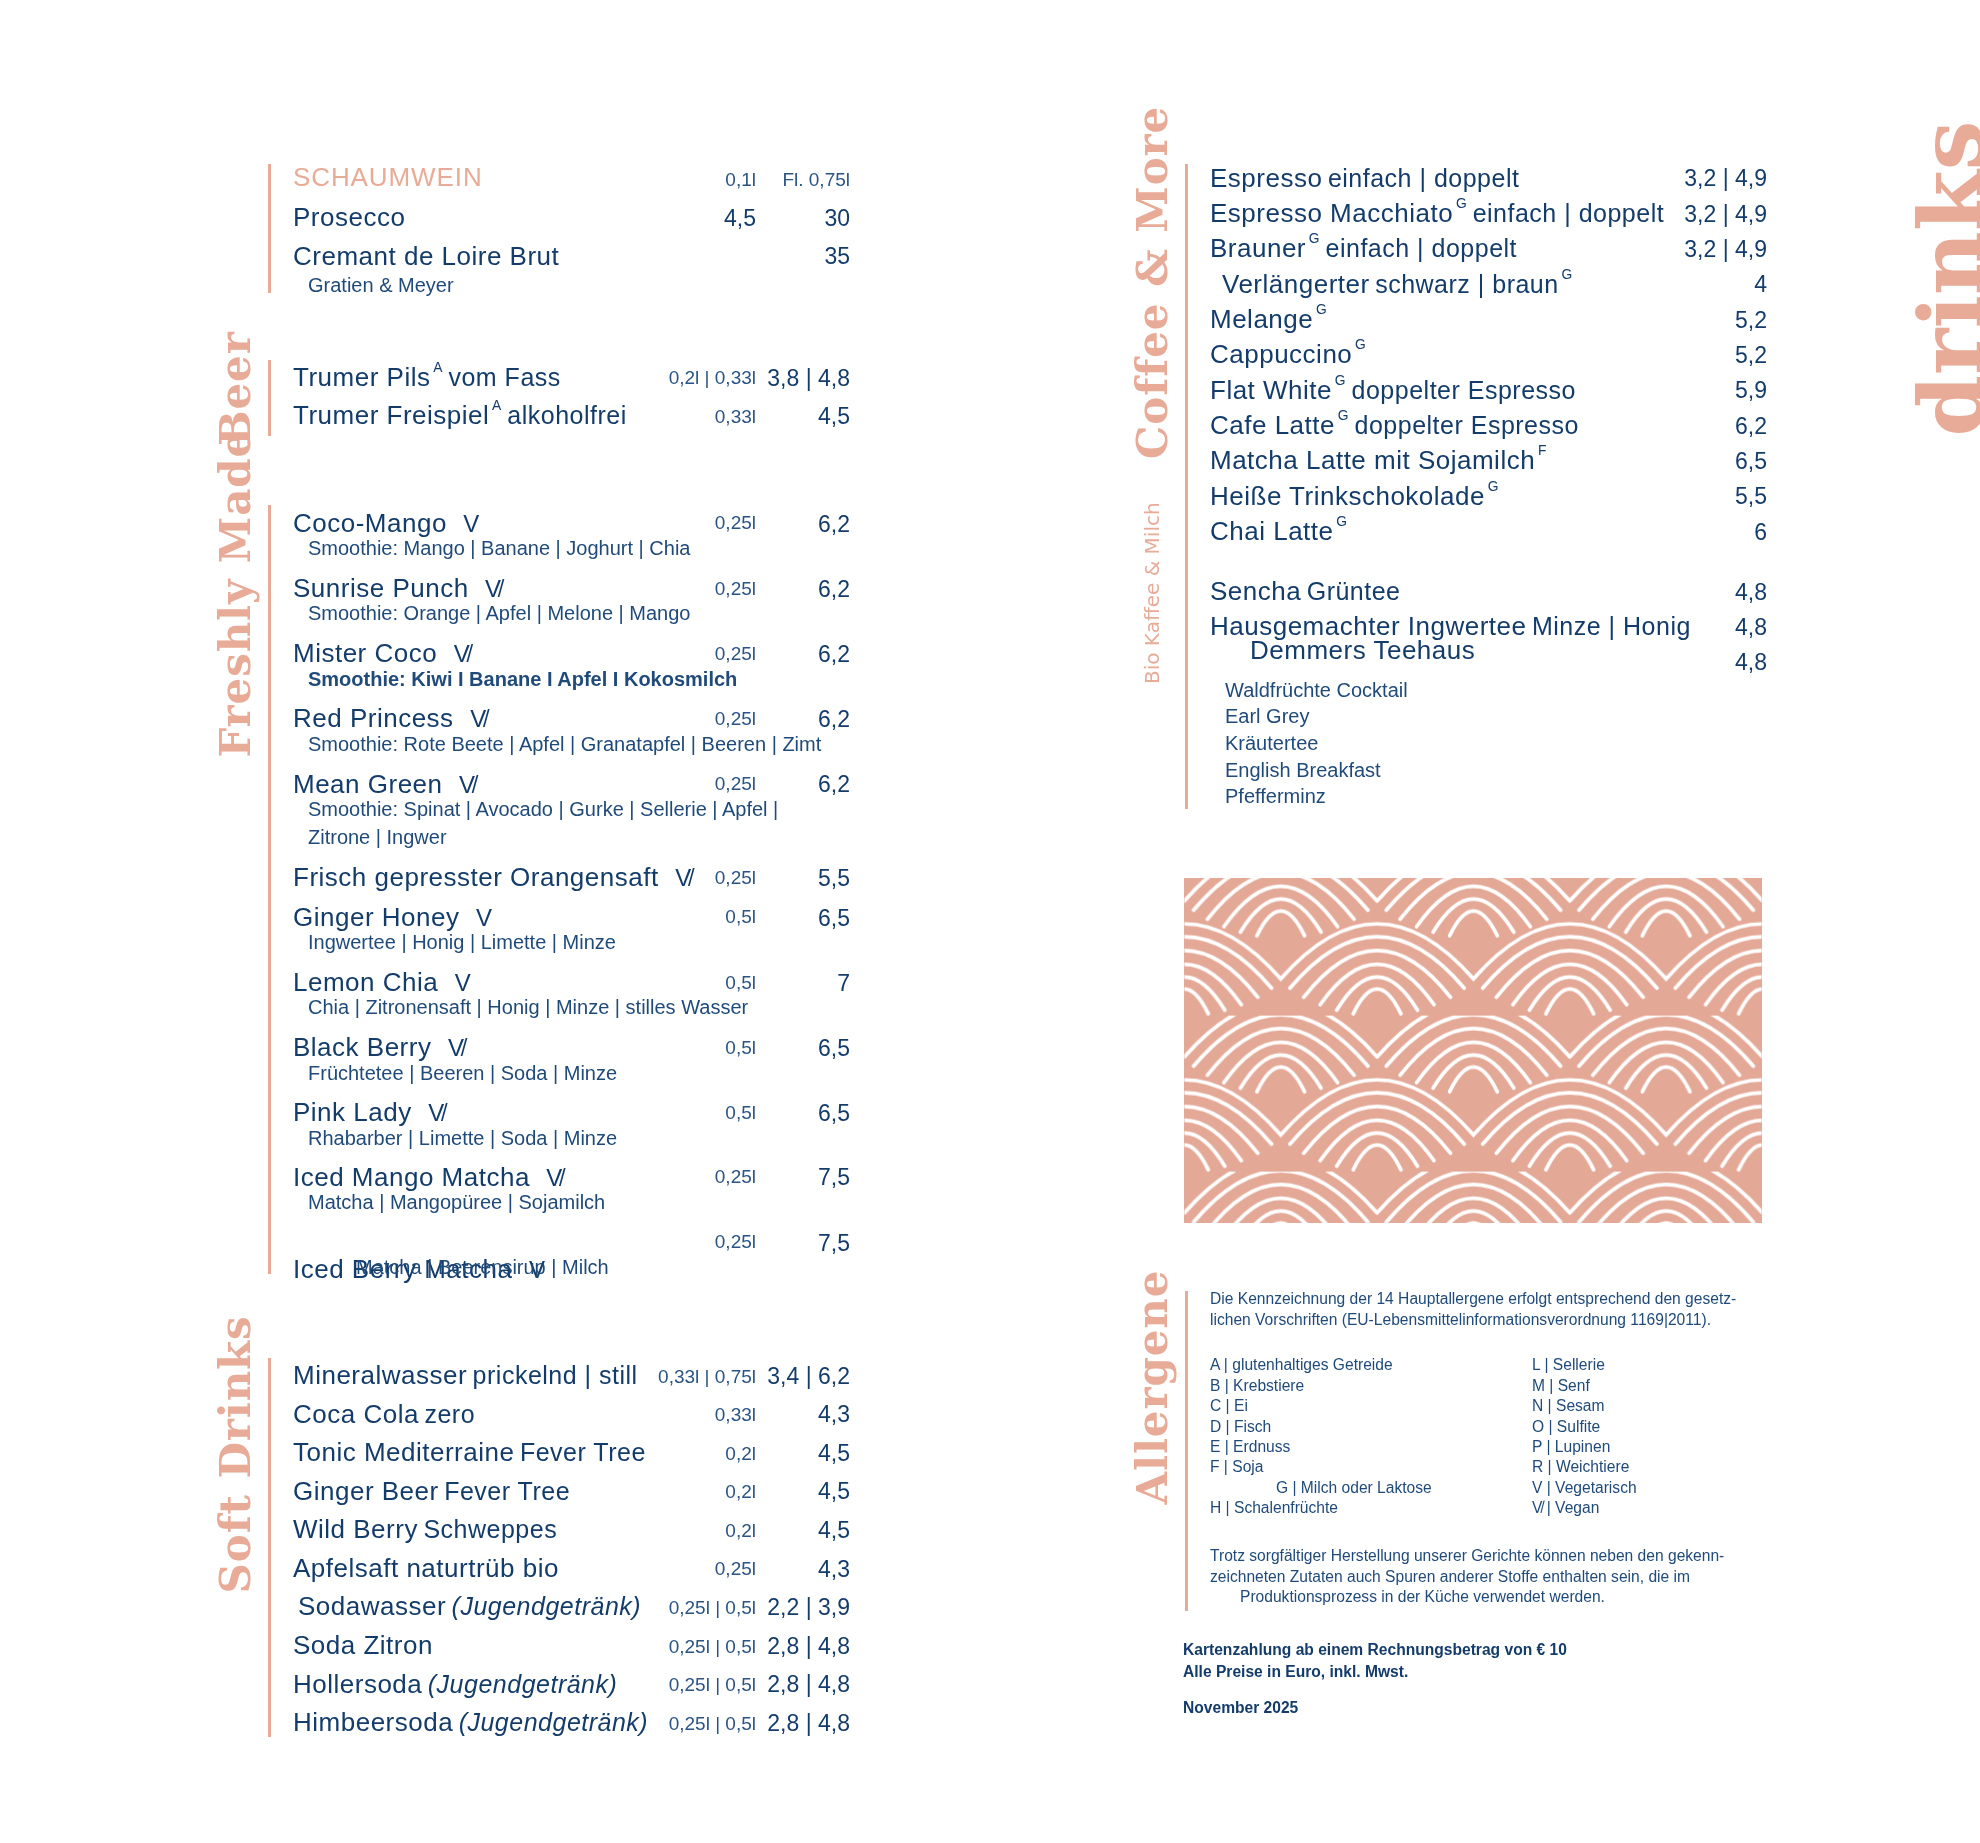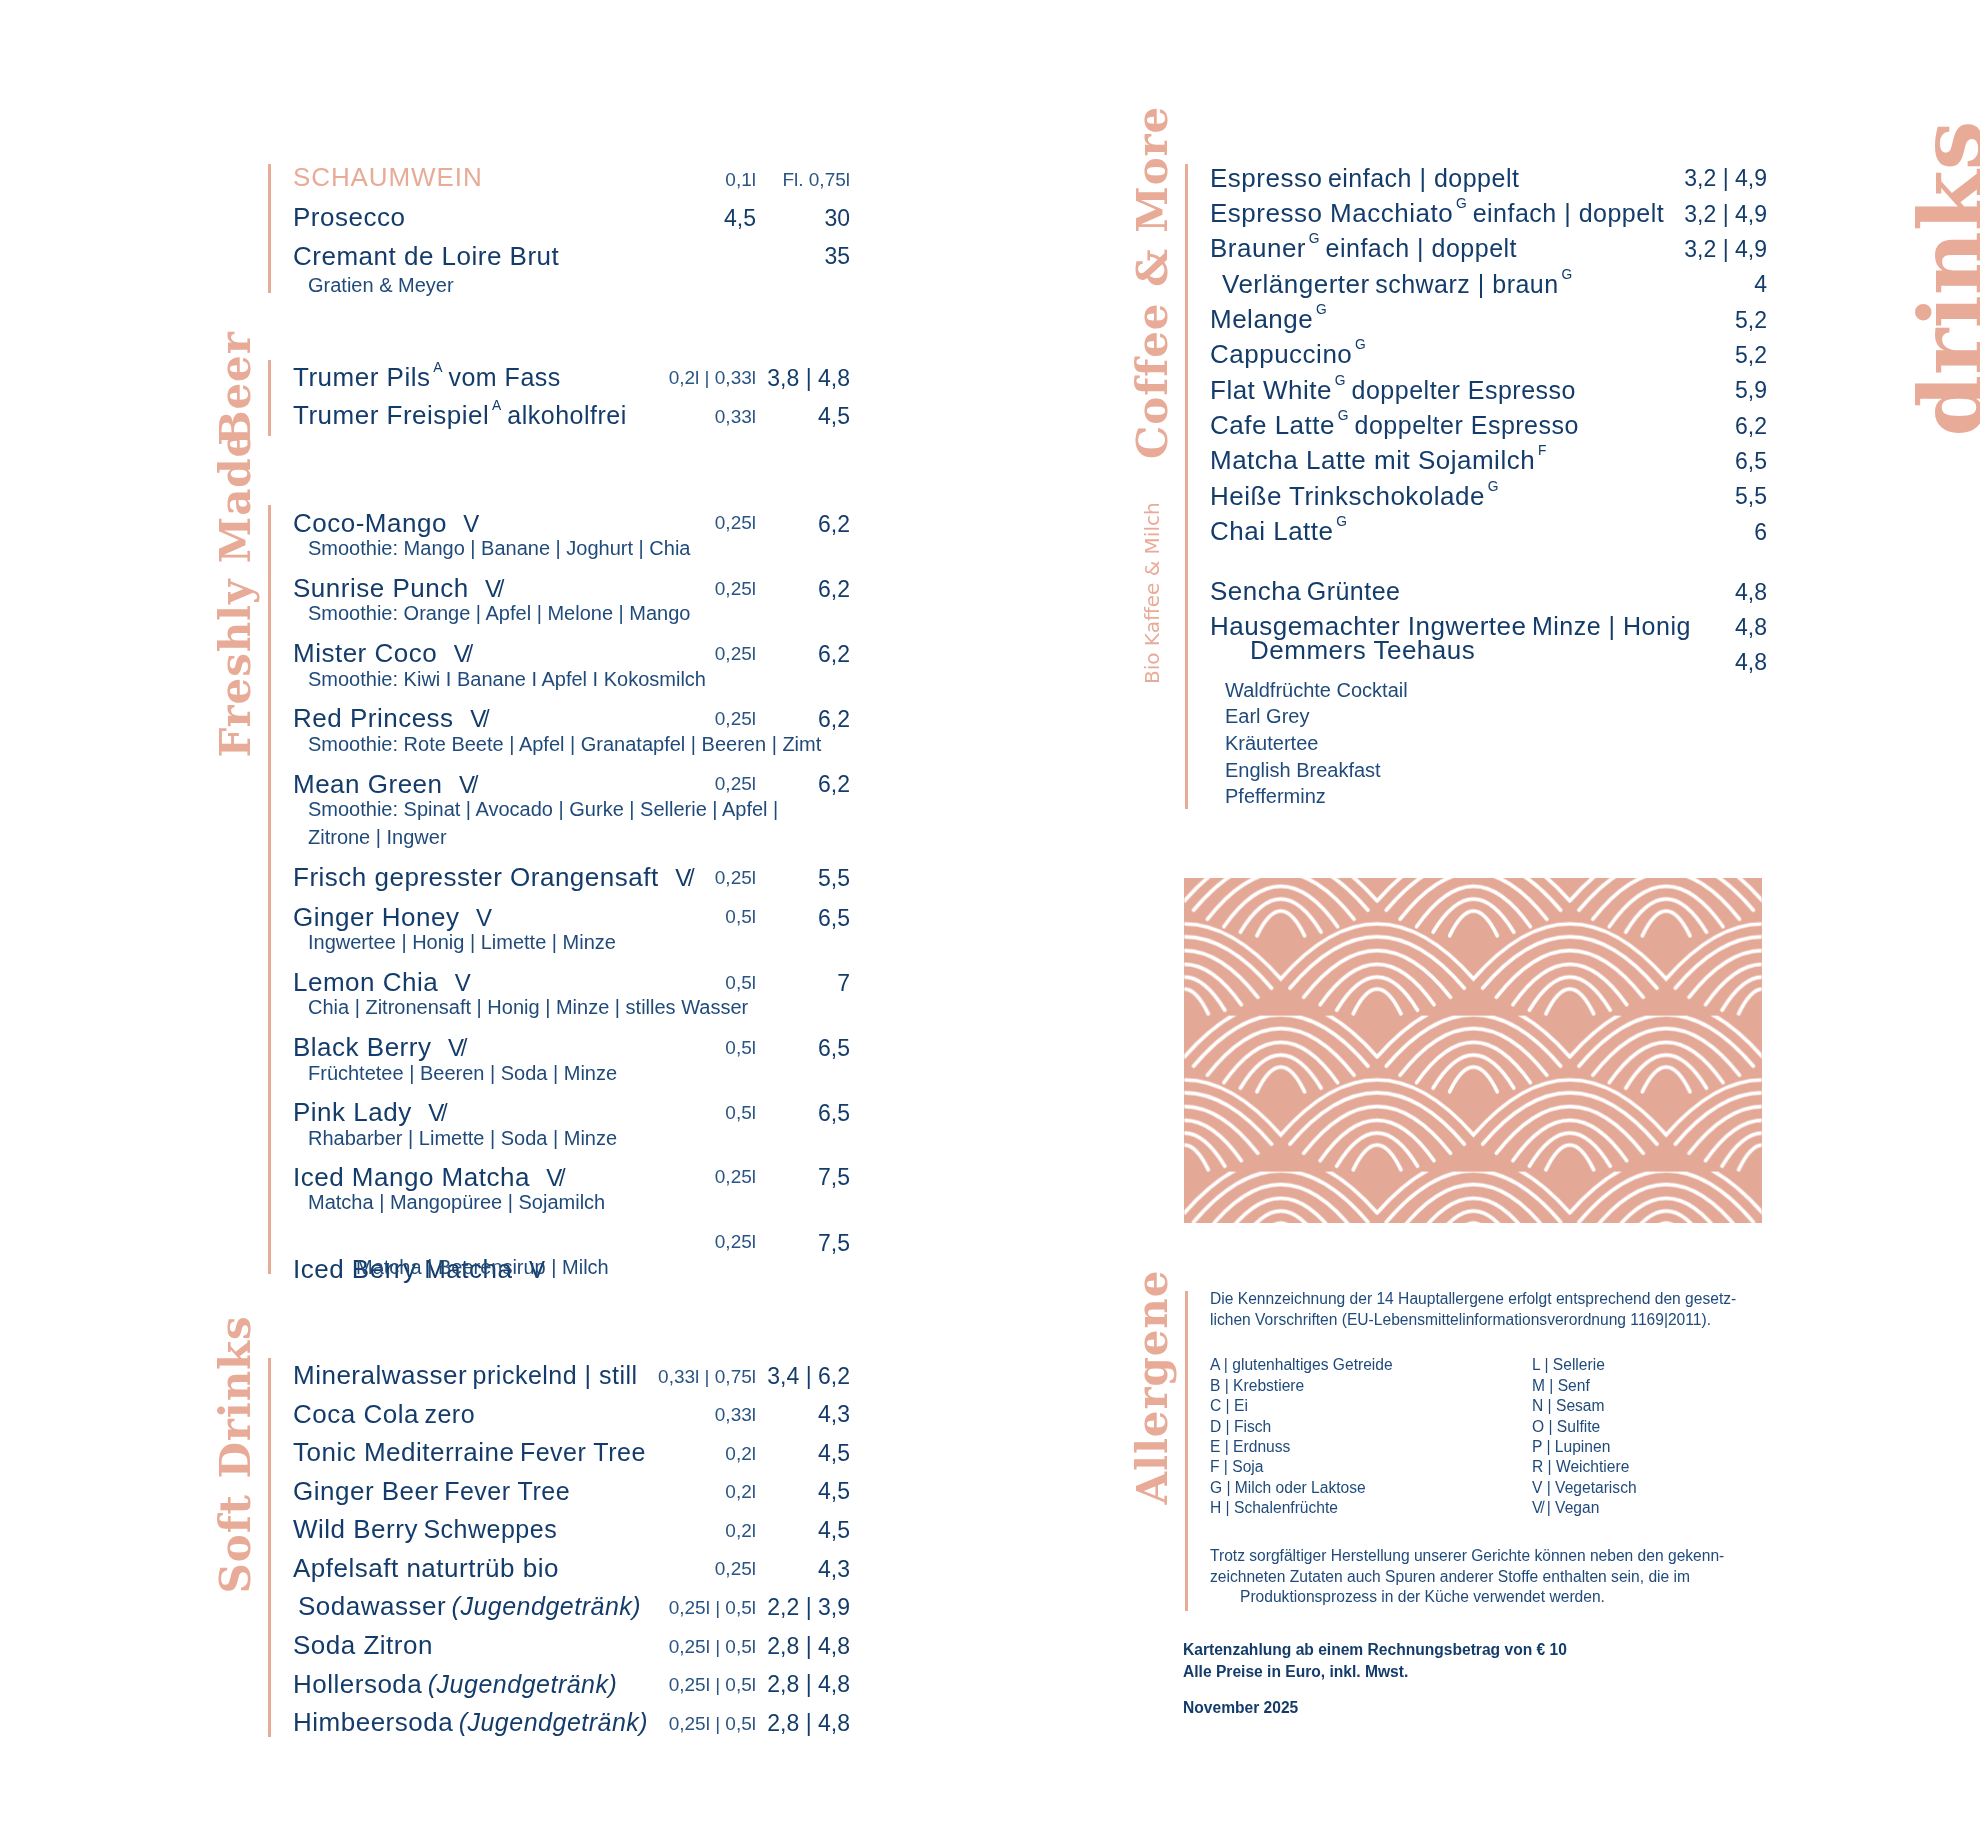--- a/index.html
+++ b/index.html
@@ -64,21 +64,21 @@
     <div class="vol" style="right:1225px;top:512px;">0,25l</div>
     <div class="price" style="right:1131px;top:511px;">6,2</div>
     <div class="desc" style="left:308px;top:537px;">Smoothie: Mango | Banane | Joghurt | Chia</div>
     <div class="name" style="left:293px;top:573px;"><span>Sunrise Punch</span><span class="veg">V̸</span></div>
     <div class="vol" style="right:1225px;top:578px;">0,25l</div>
     <div class="price" style="right:1131px;top:576px;">6,2</div>
     <div class="desc" style="left:308px;top:602px;">Smoothie: Orange | Apfel | Melone | Mango</div>
     <div class="name" style="left:293px;top:638px;"><span>Mister Coco</span><span class="veg">V̸</span></div>
     <div class="vol" style="right:1225px;top:643px;">0,25l</div>
     <div class="price" style="right:1131px;top:641px;">6,2</div>
-    <div class="desc" style="left:308px;top:668px;">Smoothie: Kiwi I Banane I Apfel I Kokosmilch</div>
+    <div class="desc" style="left:308px;top:668px;font-weight:bold;">Smoothie: Kiwi I Banane I Apfel I Kokosmilch</div>
     <div class="name" style="left:293px;top:703px;"><span>Red Princess</span><span class="veg">V̸</span></div>
     <div class="vol" style="right:1225px;top:708px;">0,25l</div>
     <div class="price" style="right:1131px;top:706px;">6,2</div>
     <div class="desc" style="left:308px;top:733px;">Smoothie: Rote Beete | Apfel | Granatapfel | Beeren | Zimt</div>
     <div class="name" style="left:293px;top:769px;"><span>Mean Green</span><span class="veg">V̸</span></div>
     <div class="vol" style="right:1225px;top:773px;">0,25l</div>
     <div class="price" style="right:1131px;top:771px;">6,2</div>
     <div class="desc" style="left:308px;top:798px;">Smoothie: Spinat | Avocado | Gurke | Sellerie | Apfel |</div>
     <div class="desc" style="left:308px;top:826px;">Zitrone | Ingwer</div>
     <div class="name" style="left:293px;top:862px;"><span>Frisch gepresster Orangensaft</span><span class="veg">V̸</span></div>
@@ -223,21 +223,21 @@
 <div class="vlabel" style="left:1022px;top:1364px;width:257px;height:46px;font-size:42px;">Allergene</div>
 <div class="small" style="left:1210px;top:1289px;">Die Kennzeichnung der 14 Hauptallergene erfolgt entsprechend den gesetz-</div>
 <div class="small" style="left:1210px;top:1310px;">lichen Vorschriften (EU-Lebensmittelinformationsverordnung 1169|2011).</div>
 <div id="allergen-left">
     <div class="small" style="left:1210px;top:1355px;">A | glutenhaltiges Getreide</div>
     <div class="small" style="left:1210px;top:1376px;">B | Krebstiere</div>
     <div class="small" style="left:1210px;top:1396px;">C | Ei</div>
     <div class="small" style="left:1210px;top:1417px;">D | Fisch</div>
     <div class="small" style="left:1210px;top:1437px;">E | Erdnuss</div>
     <div class="small" style="left:1210px;top:1457px;">F | Soja</div>
-    <div class="small" style="left:1210px;top:1478px;">G | Milch oder Laktose</div>
+    <div class="small" style="left:1276px;top:1478px;">G | Milch oder Laktose</div>
     <div class="small" style="left:1210px;top:1498px;">H | Schalenfrüchte</div>
   </div>
 <div id="allergen-right">
     <div class="small" style="left:1532px;top:1355px;">L | Sellerie</div>
     <div class="small" style="left:1532px;top:1376px;">M | Senf</div>
     <div class="small" style="left:1532px;top:1396px;">N | Sesam</div>
     <div class="small" style="left:1532px;top:1417px;">O | Sulfite</div>
     <div class="small" style="left:1532px;top:1437px;">P | Lupinen</div>
     <div class="small" style="left:1532px;top:1457px;">R | Weichtiere</div>
     <div class="small" style="left:1532px;top:1478px;">V | Vegetarisch</div>

